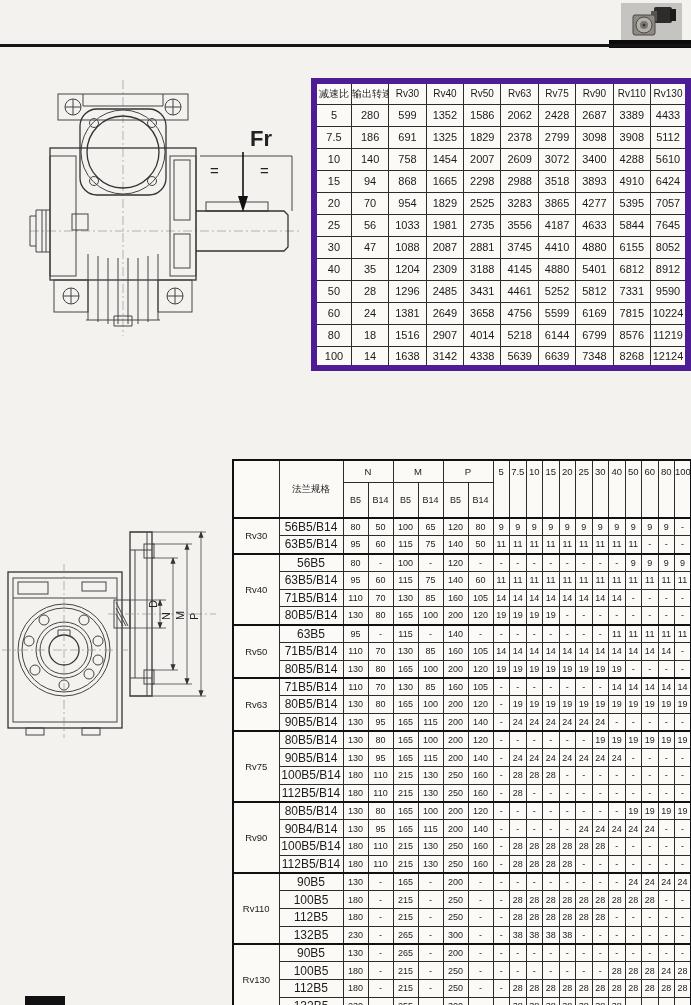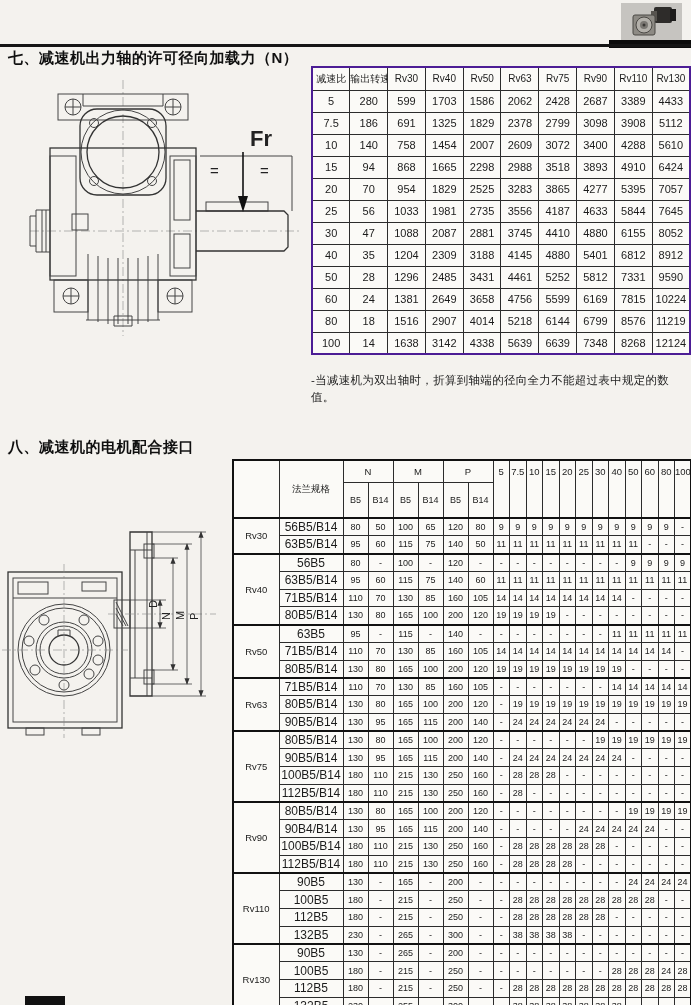--- a/index.html
+++ b/index.html
@@ -7,21 +7,21 @@
   body{font-family:"Liberation Sans","DejaVu Sans",sans-serif}
   .page{position:relative;width:691px;height:1005px;margin:0 auto;background:#f4f2ee;overflow:hidden;color:#1b1b1b}
   .rule-top{position:absolute;left:0;top:44px;width:691px;height:3px;background:#151515}
   .photo{position:absolute;left:621px;top:3px;width:61px;height:38px;background:#cac8c4;overflow:hidden}
   .photo-strip{position:absolute;left:609px;top:40px;width:82px;height:8px;background:#0c0c0c}
   .sec-title{position:absolute;font-size:15px;font-weight:bold;letter-spacing:.5px;color:#101010;white-space:nowrap}
   #sec7{left:8px;top:49px}
   #sec8{left:8px;top:438px}
   table{border-collapse:collapse;table-layout:fixed;background:#fbfaf7}
   th,td{border:1px solid #2c2c2c;text-align:center;vertical-align:middle;font-weight:normal;overflow:hidden;white-space:nowrap;padding:0}
-  #t1{position:absolute;left:311px;top:66px;width:380px;font-size:11px;border:2px solid #4c1d95}
+  #t1{position:absolute;left:311px;top:78px;width:380px;font-size:11px;border:6px solid #4c1d95}
   #t1 thead th{height:23px;font-size:10px}
   #t1 tbody td{height:22px}
   .notes{position:absolute;left:311px;top:372px;font-size:11.5px;line-height:17px;color:#222;letter-spacing:.3px}
   #t2{position:absolute;left:232px;top:459px;width:459px;font-size:9px;border:2px solid #111}
   #t2 thead tr.h1 th{height:22px;font-size:9.5px}
   #t2 thead tr.h2 th{height:36px}
   #t2 thead th.ratio-h{vertical-align:top;padding-top:5px}
   #t2 tbody td{height:17.75px}
   #t2 tbody tr.group-start td{border-top:2px solid #111}
   #t2 td.grp-cell{font-size:9.5px}
@@ -49,21 +49,20 @@
       <rect x="30" y="8" width="6" height="10" fill="#57544f"></rect>
       <rect x="12" y="12" width="22" height="20" rx="2" fill="#8d8a84" stroke="#4a4844" stroke-width="1"></rect>
       <circle cx="23" cy="22" r="8" fill="#b3b0aa" stroke="#4a4844"></circle>
       <circle cx="23" cy="22" r="4" fill="#7a7772"></circle>
       <circle cx="23" cy="22" r="1.5" fill="#3a3835"></circle>
     </svg>
   </div>
   <div class="photo-strip"></div>
   <div class="rule-top"></div>
 
-  <div class="sec-title" id="sec7">七、减速机出力轴的许可径向加载力（N）</div>
 
   <svg class="drawing" id="dw1" width="282" height="300" viewBox="0 0 282 300">
     <defs>
       <pattern id="xh" width="10" height="10" patternUnits="userSpaceOnUse">
         <path d="M0 0 L10 10 M10 0 L0 10" stroke="#5a5a5a" stroke-width="0.7"></path>
       </pattern>
     </defs>
     <path class="cl" d="M95 16 V272"></path>
     <path class="cl" d="M2 167 H272"></path>
 
@@ -125,21 +124,21 @@
           <th>Rv90</th>
           <th>Rv110</th>
           <th>Rv130</th>
         </tr>
       </thead>
       <tbody>
         <tr>
           <td>5</td>
           <td>280</td>
           <td>599</td>
-          <td>1703</td>
+          <td>1352</td>
           <td>1586</td>
           <td>2062</td>
           <td>2428</td>
           <td>2687</td>
           <td>3389</td>
           <td>4433</td>
         </tr>
         <tr>
           <td>7.5</td>
           <td>186</td>
@@ -269,24 +268,22 @@
           <td>5639</td>
           <td>6639</td>
           <td>7348</td>
           <td>8268</td>
           <td>12124</td>
         </tr>
       </tbody>
     </table>
 
   <div class="notes">
-    <div>-当减速机为双出轴时，折算到轴端的径向全力不能超过表中规定的数值。</div>
   </div>
 
-  <div class="sec-title" id="sec8">八、减速机的电机配合接口</div>
 
   <svg class="drawing" id="dw2" width="228" height="296" viewBox="0 0 228 296">
     <defs>
       <marker id="ar" viewBox="0 0 10 10" refX="9" refY="5" markerWidth="8" markerHeight="8" orient="auto-start-reverse">
         <path d="M0 1 L10 5 L0 9 Z" fill="#333"></path>
       </marker>
     </defs>
 
     <rect class="lnb" x="6" y="50" width="114" height="156"></rect>
     <rect class="ln" x="11" y="56" width="104" height="144"></rect>

